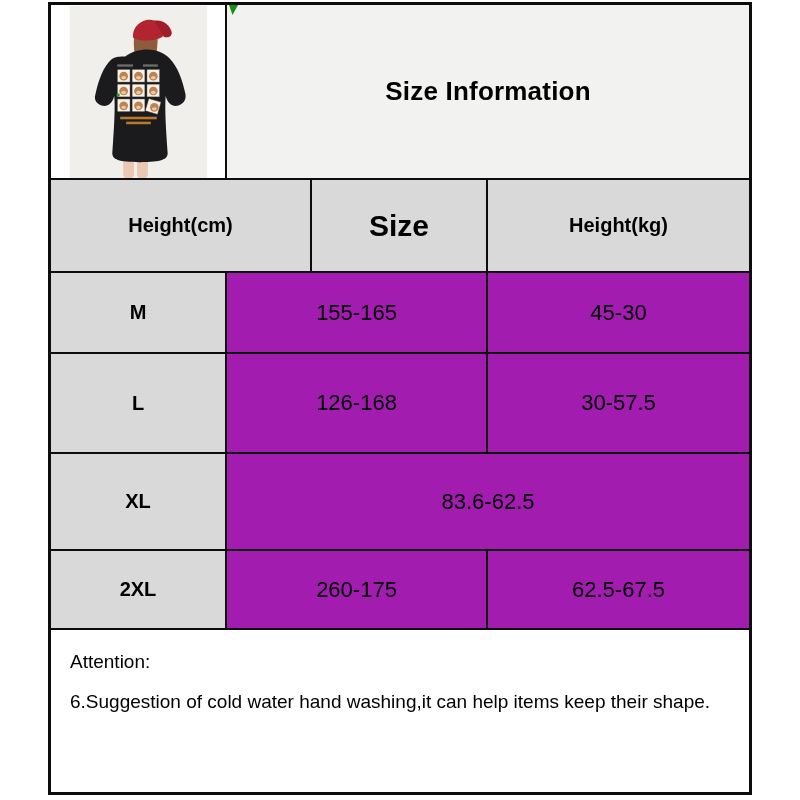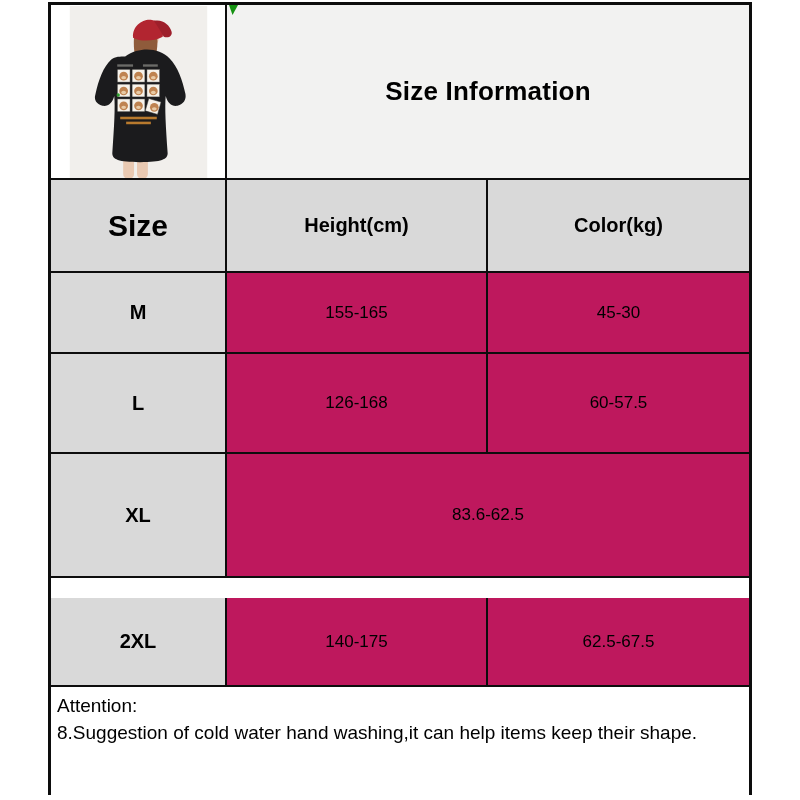--- a/index.html
+++ b/index.html
@@ -28,29 +28,29 @@
 
   
   .row-header { height:93px; }
   .row-header .cell { background:#d9d9d9; font-weight:bold; }
   .h-size { font-size:30px; }
   .h-col  { font-size:20px; }
 
   
   .row-m   { height:81px; }
   .row-l   { height:100px; }
-  .row-xl  { height:124px; }
-  .row-2xl { height:89px;margin-top:20px; }
+  .row-xl  { height:97px; }
+  .row-2xl { height:79px; }
   .size-cell { background:#d9d9d9; font-weight:bold; font-size:20px; }
-  .val-cell  { background:#be185d; font-size:17px; }
+  .val-cell  { background:#a21caf; font-size:22px; }
 
   
   .attention { height:140px; background:#ffffff; padding:5px 6px 0 6px;
                font-size:19px; line-height:27px; text-align:left; }
-  .attention p { margin:0; }
+  .attention p { margin:13px; }
 
   svg { display:block; }
 </style>
 </head>
 <body>
 
 <div class="canvas">
   <div class="sheet">
 
     <div class="row row-top">
@@ -120,44 +120,44 @@
       </div>
       <div class="cell cwide title-cell last">
         <span class="title-text">Size Information</span>
       </div>
       <svg class="green-notch" viewBox="0 0 9 10">
         <polygon points="0,0 9,0 3.5,10" fill="#159212"></polygon>
       </svg>
     </div>
 
     <div class="row row-header">
+      <div class="cell c2 h-col">Height(cm)</div>
       <div class="cell c1 h-size">Size</div>
-      <div class="cell c2 h-col">Height(cm)</div>
-      <div class="cell c3 h-col last">Color(kg)</div>
+      <div class="cell c3 h-col last">Height(kg)</div>
     </div>
 
     <div class="row row-m">
       <div class="cell c1 size-cell">M</div>
       <div class="cell c2 val-cell">155-165</div>
       <div class="cell c3 val-cell last">45-30</div>
     </div>
     <div class="row row-l">
       <div class="cell c1 size-cell">L</div>
       <div class="cell c2 val-cell">126-168</div>
-      <div class="cell c3 val-cell last">60-57.5</div>
+      <div class="cell c3 val-cell last">30-57.5</div>
     </div>
     <div class="row row-xl">
       <div class="cell c1 size-cell">XL</div>
       <div class="cell c3 val-cell last">83.6-62.5</div>
     </div>
     <div class="row row-2xl">
       <div class="cell c1 size-cell">2XL</div>
-      <div class="cell c2 val-cell">140-175</div>
+      <div class="cell c2 val-cell">260-175</div>
       <div class="cell c3 val-cell last">62.5-67.5</div>
     </div>
 
     <div class="attention">
       <p>Attention:</p>
-      <p>8.Suggestion of cold water hand washing,it can help items keep their shape.</p>
+      <p>6.Suggestion of cold water hand washing,it can help items keep their shape.</p>
     </div>
 
   </div>
 </div>
 
 </body></html>

